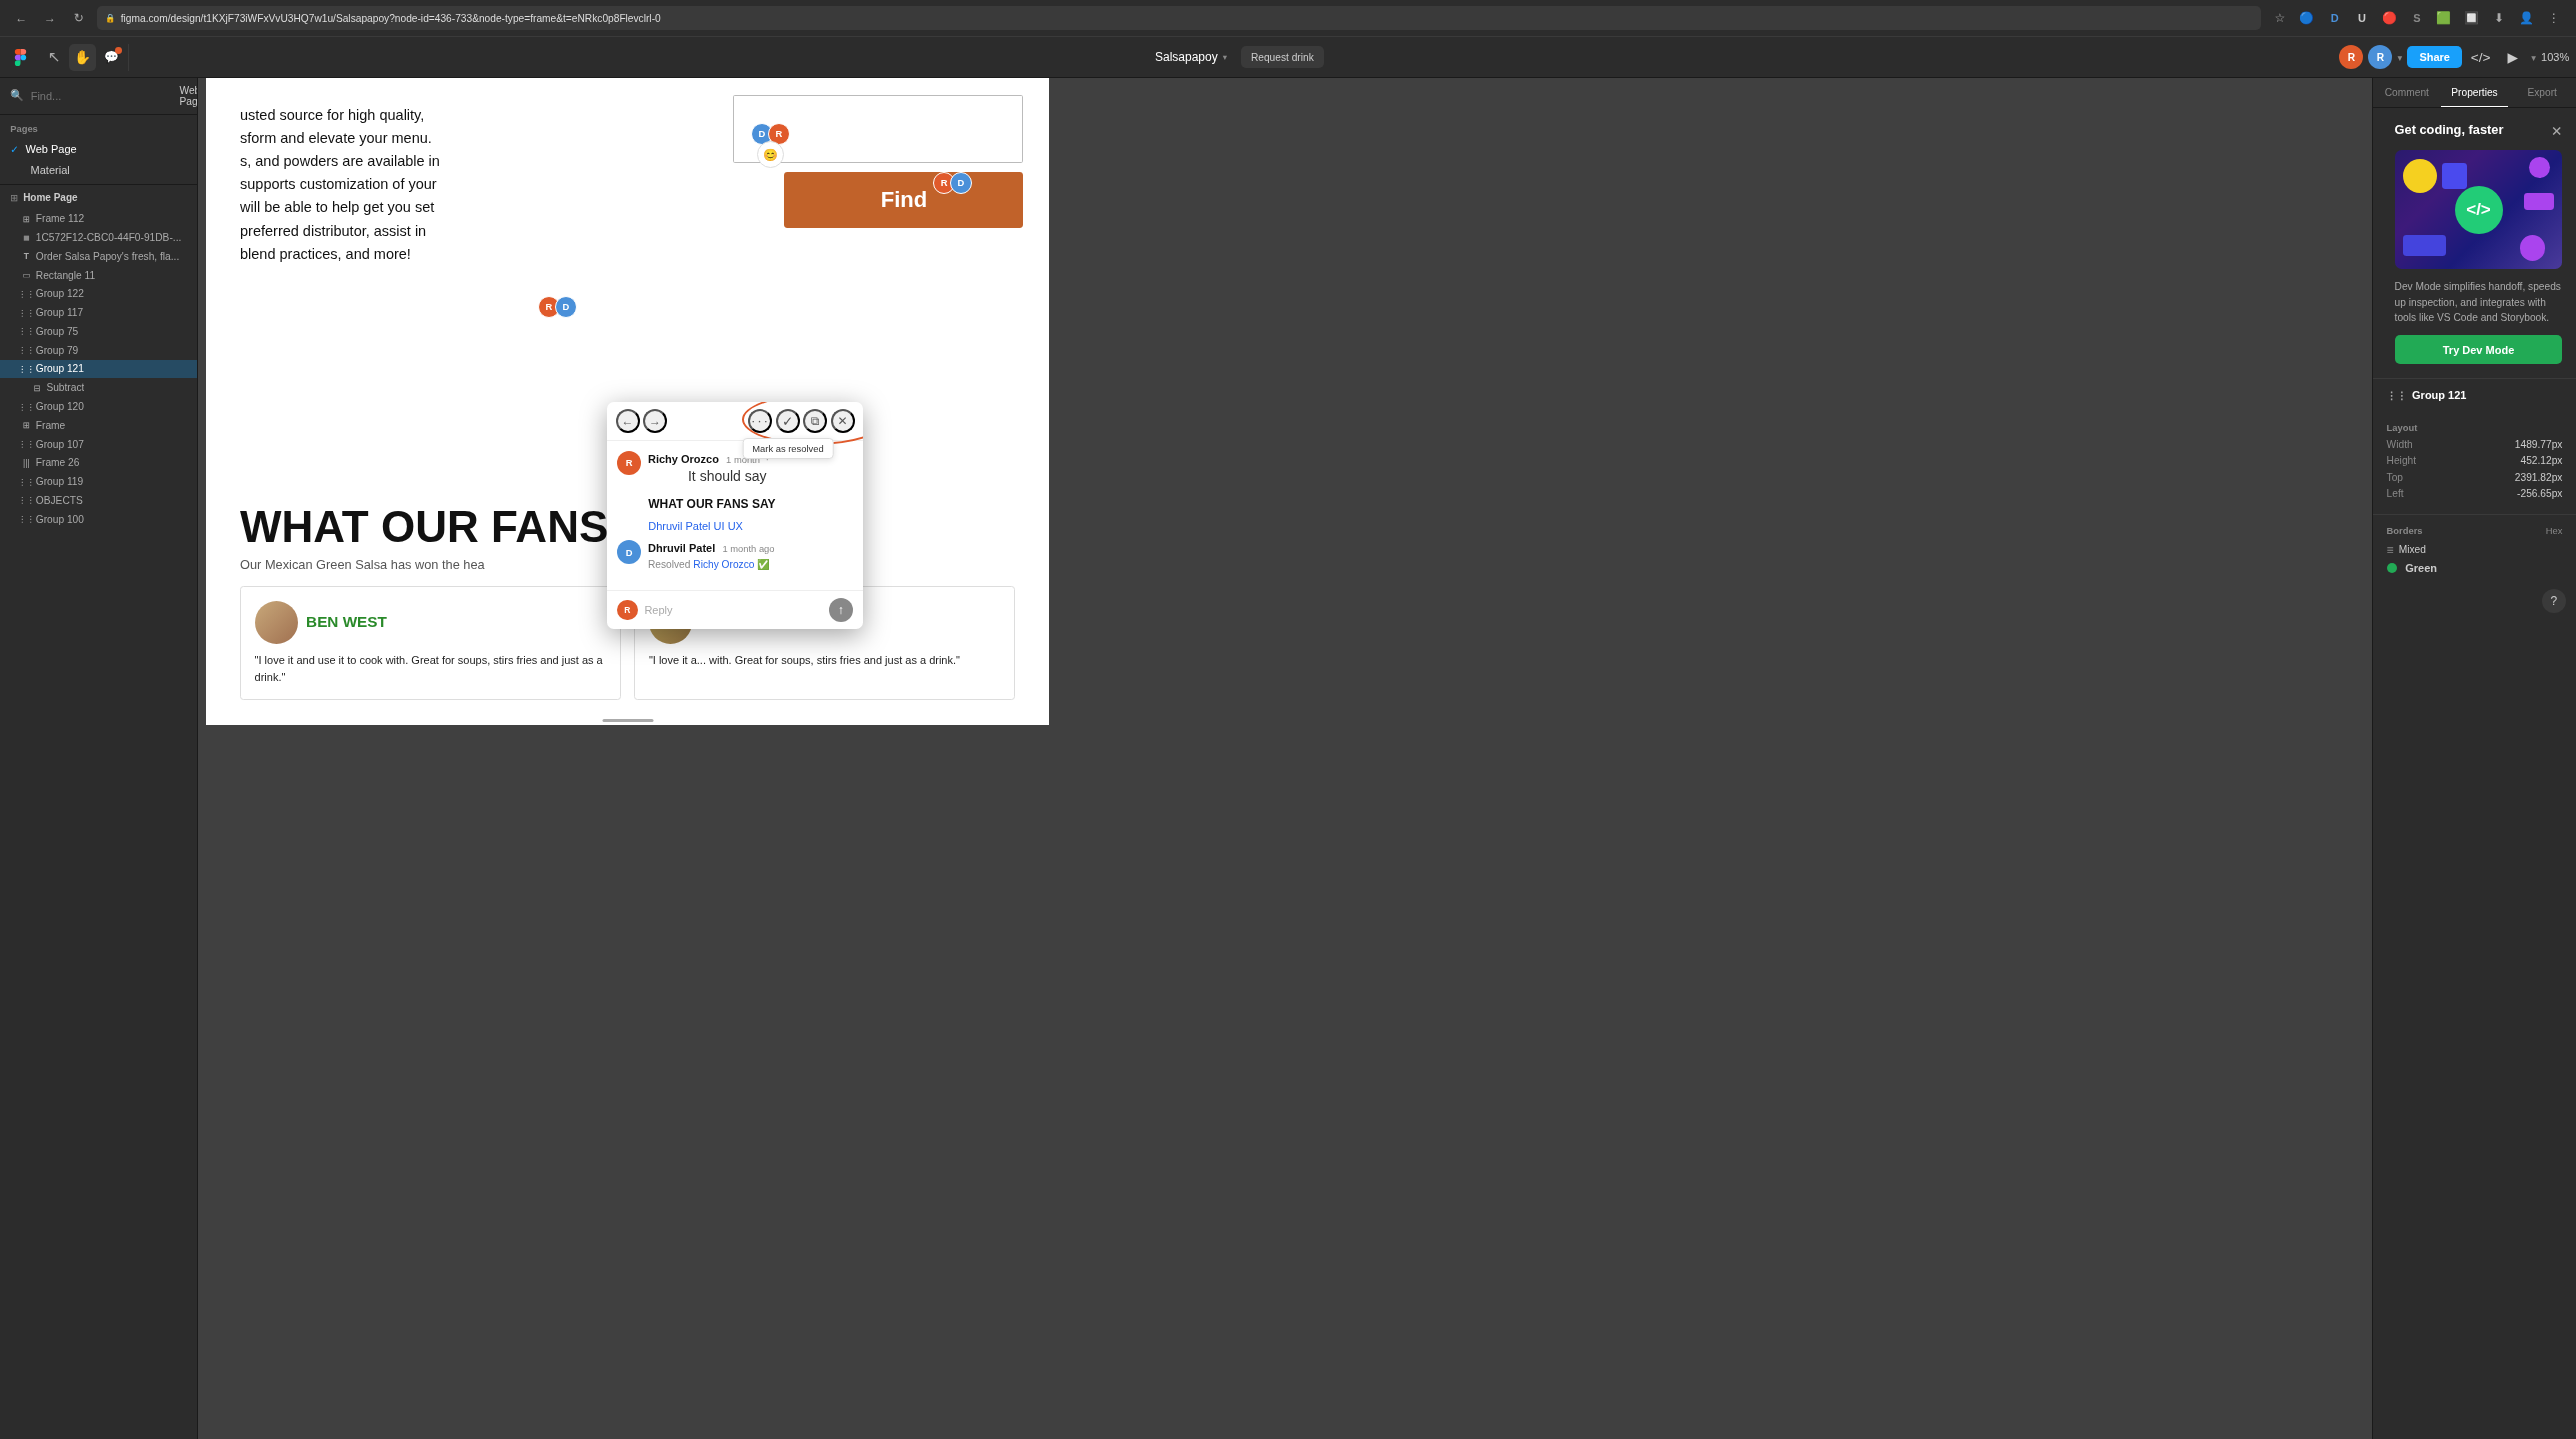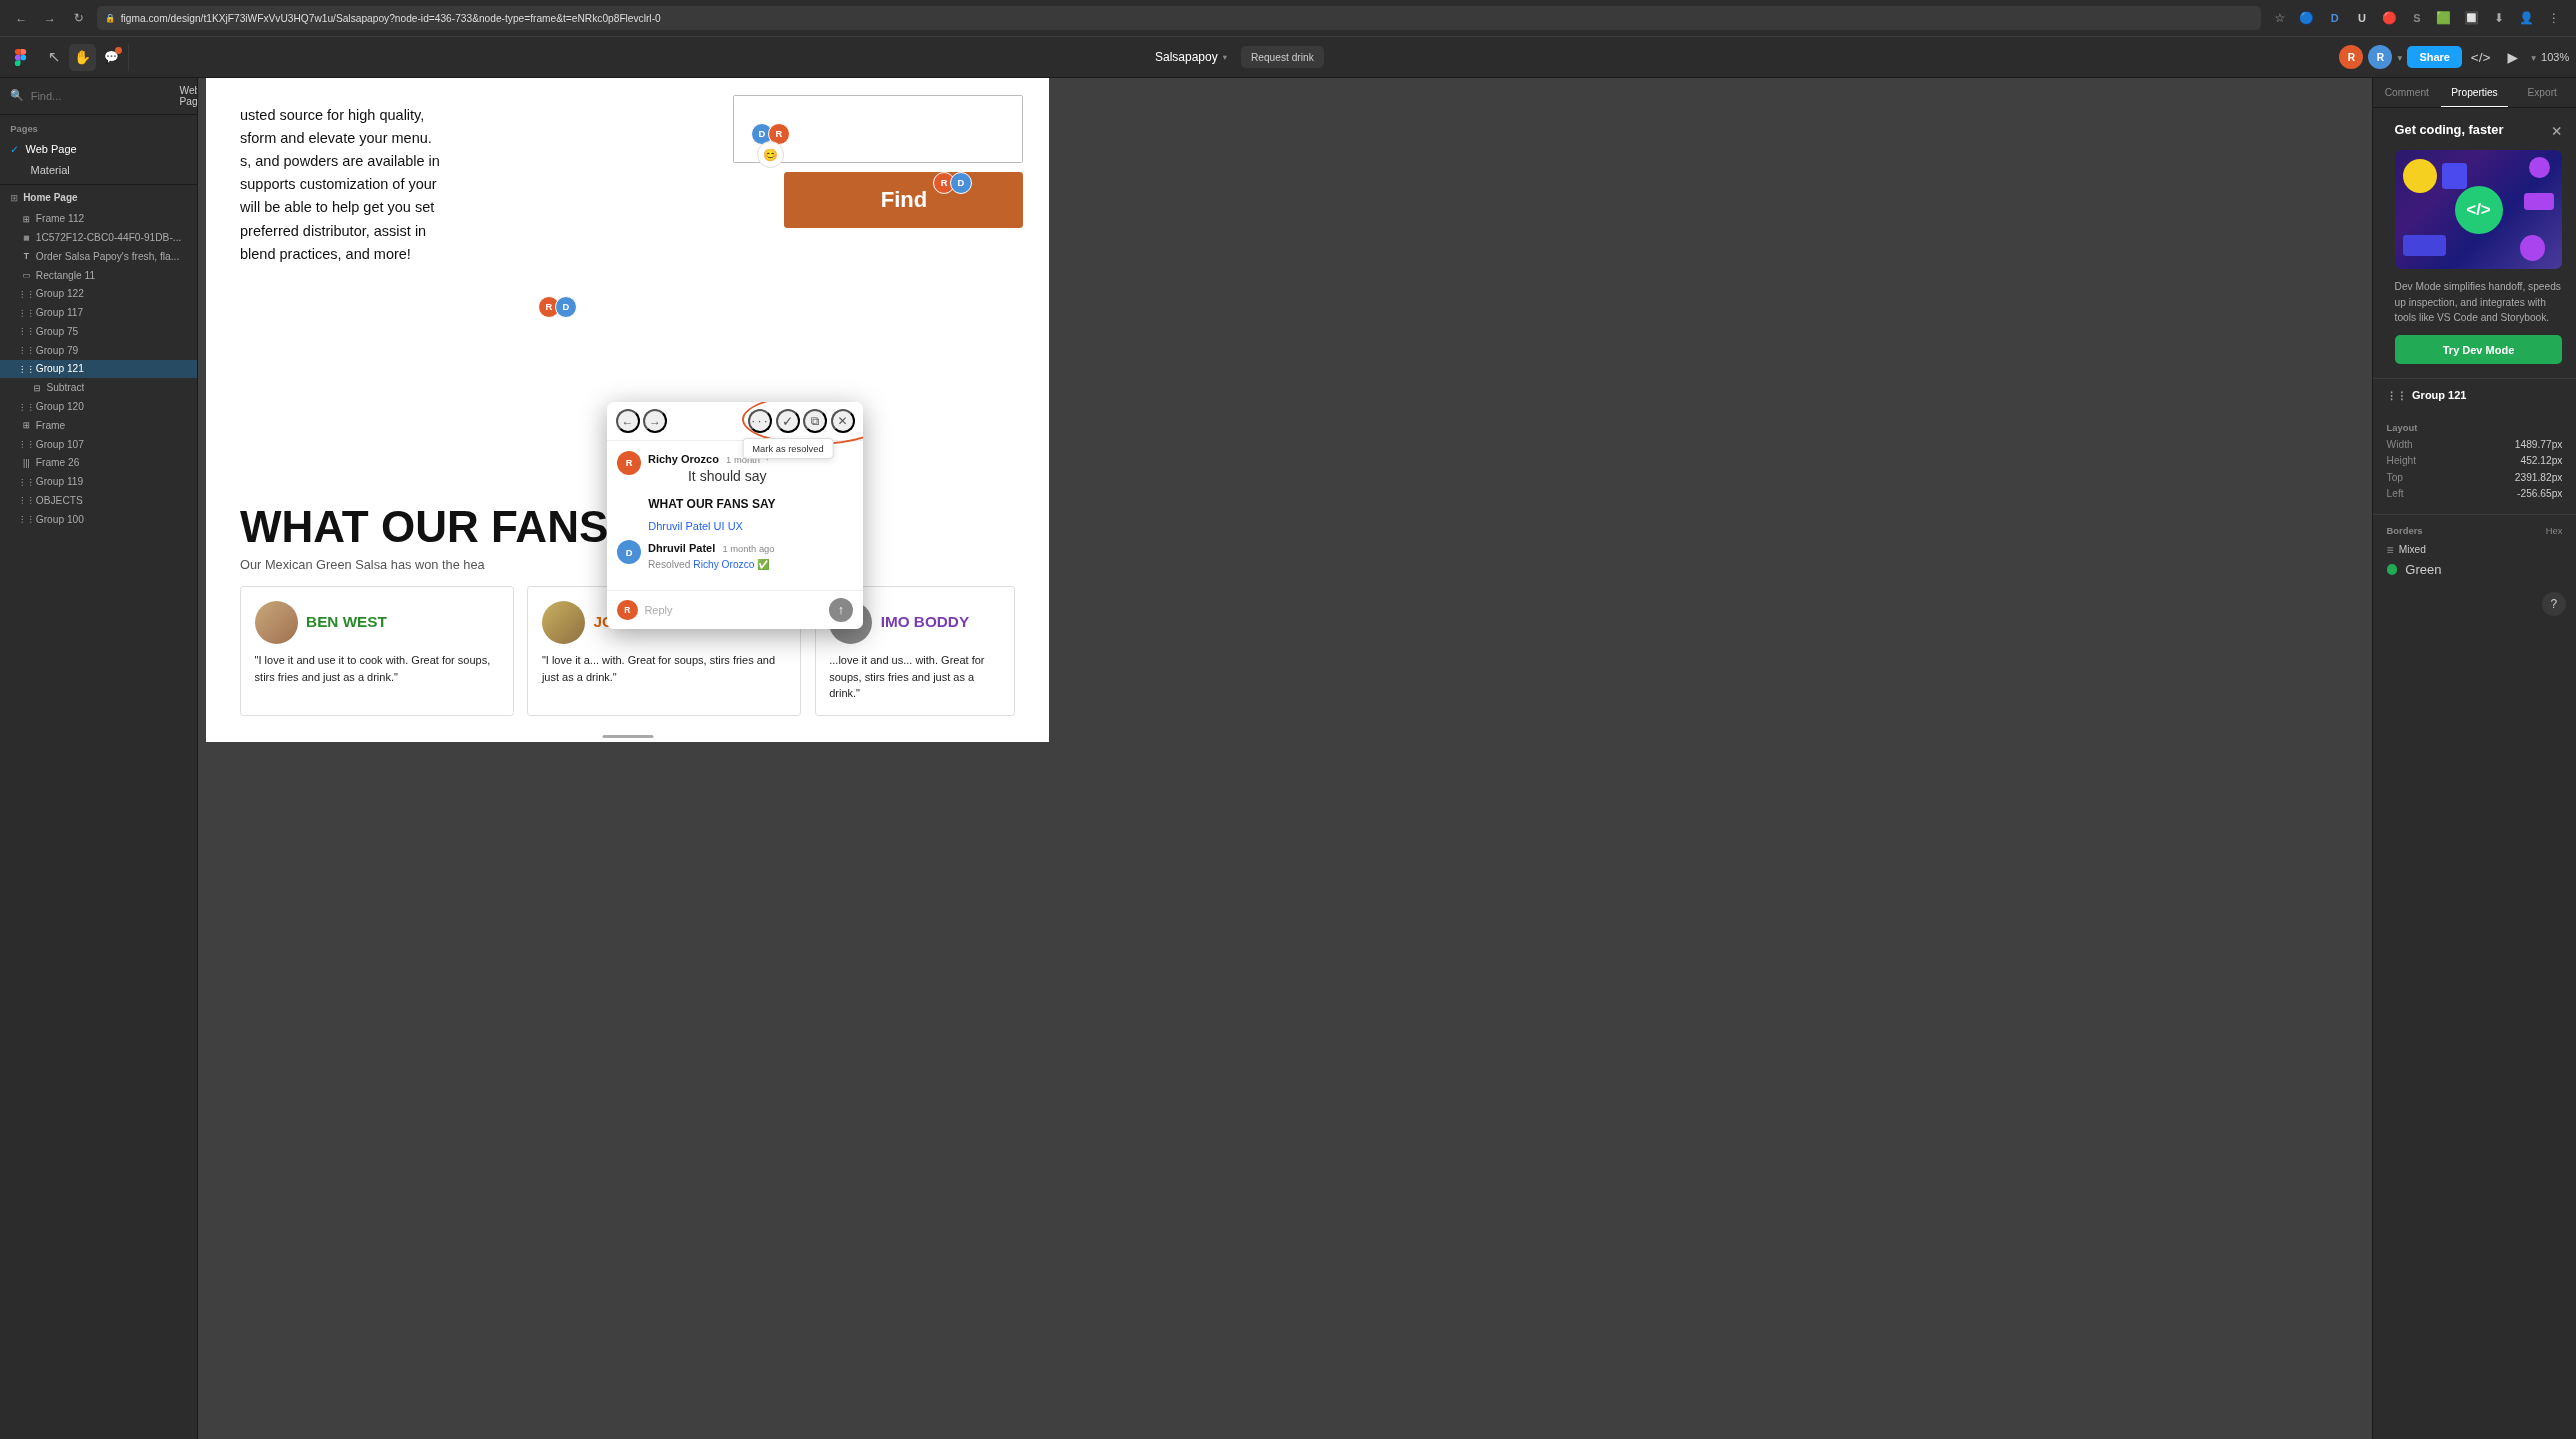--- a/index.html
+++ b/index.html
@@ -521,27 +521,20 @@
             <div style="flex:1;border:1.7px solid #ddd;border-radius:3.4px;padding:13.6px;">
               <div style="display:flex;align-items:center;gap:8.5px;margin-bottom:8.5px;">
                 <div style="width:43px;height:43px;border-radius:50%;background:#c0a060;overflow:hidden;flex-shrink:0;">
                   <div style="width:100%;height:100%;background:linear-gradient(135deg,#c8b060,#907040);"></div>
                 </div>
                 <span style="font-size:15.3px;font-weight:700;color:#d4630a;">JOHN</span>
               </div>
               <p style="font-size:11px;color:#222;line-height:1.5;">"I love it a... with. Great for soups, stirs fries and just as a drink."</p>
             </div>
 
-            <div style="flex:0.7;border:1.7px solid #ddd;border-radius:3.4px;padding:13.6px;overflow:hidden;">
-              <div style="display:flex;align-items:center;gap:8.5px;margin-bottom:8.5px;">
-                <div style="width:43px;height:43px;border-radius:50%;background:#888;overflow:hidden;flex-shrink:0;"></div>
-                <span style="font-size:15.3px;font-weight:700;color:#7a3db0;">IMO BODDY</span>
-              </div>
-              <p style="font-size:11px;color:#222;line-height:1.5;">...love it and us... with. Great for soups, stirs fries and just as a drink."</p>
-            </div>
           </div>
         </div>
 
         <div style="position:absolute;bottom:3.4px;left:50%;transform:translateX(-50%);width:51px;height:3.4px;background:#aaa;border-radius:1.7px;"></div>
       </div>
 
       <div class="comment-panel">
         <div class="comment-panel-header">
           <div style="display:flex;align-items:center;gap:3.4px;">
             <button class="comment-header-icon">←</button>
@@ -667,21 +660,21 @@
       <div style="margin-top:6.8px;">
         <div class="right-property-row">
           <div style="display:flex;align-items:center;gap:5.1px;">
             <span style="font-size:12px;color:#888;">≡</span>
             <span style="font-size:10.2px;color:#ccc;">Mixed</span>
           </div>
         </div>
         <div class="right-property-row">
           <div style="display:flex;align-items:center;gap:5.1px;">
             <span class="color-dot" style="background:#22aa55;"></span>
-            <span style="font-size:13px;color:#ccc;">Green</span>
+            <span style="font-size:11px;color:#ccc;font-weight:bold;">Green</span>
           </div>
         </div>
       </div>
     </div>
 
     <div style="position:relative;height:34px;">
       <button class="help-btn">?</button>
     </div>
   </div>
 

